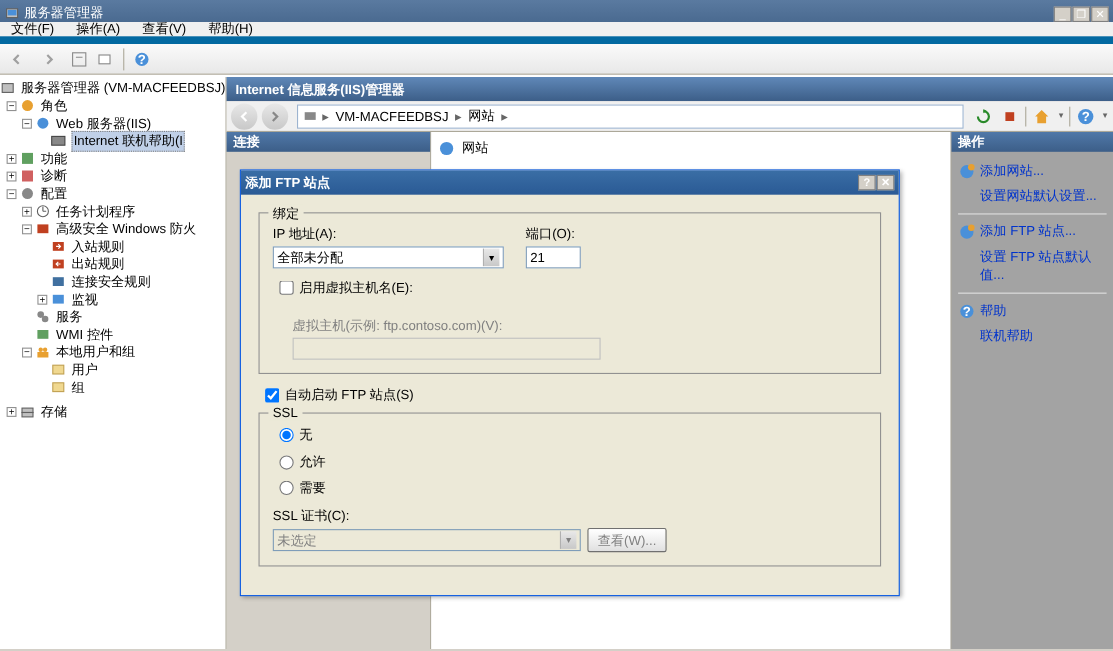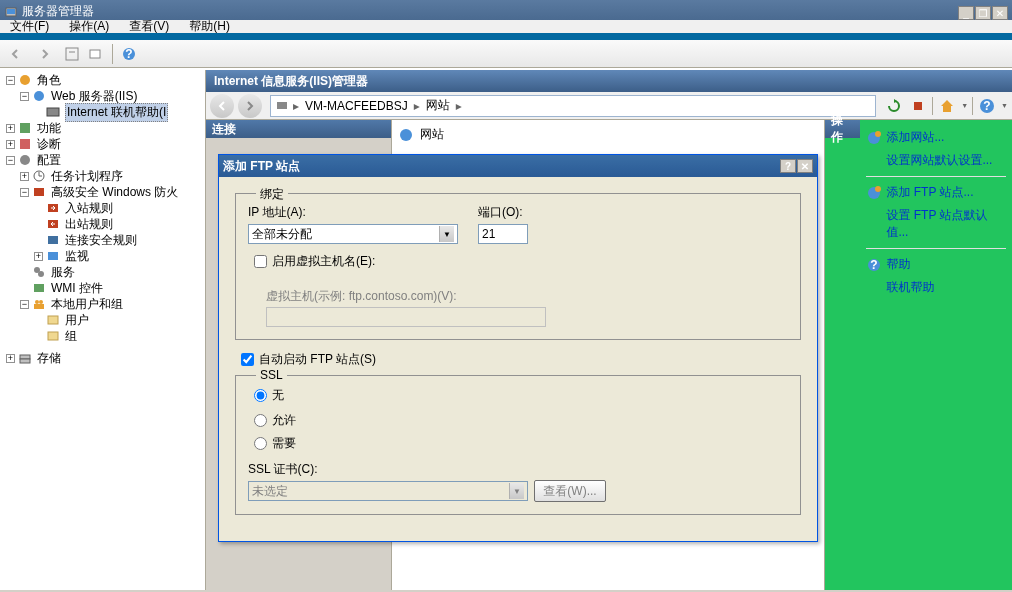--- a/index.html
+++ b/index.html
@@ -45,37 +45,37 @@
 .bc-item { padding:0 2px; }
 .bc-sep { color:#666; }
 .nav-right-icons { display:flex; gap:4px; align-items:center; }
 .nr-icon { width:20px; height:20px; display:flex; align-items:center; justify-content:center; }
 
 
 .iis-body { flex:1; display:flex; }
 .conn-panel { width:186px; border-right:1px solid #aca899; display:flex; flex-direction:column; }
 .conn-header { background:linear-gradient(to bottom,#5078a8,#3c5e88); color:white; padding:2px 6px; font-weight:bold; height:18px; display:flex; align-items:center; }
 .main-panel { flex:1; background:#fff; position:relative; }
-.action-panel { width:188px; border-left:1px solid #aca899; display:flex; flex-direction:row; background:#22c55e; }
+.action-panel { width:148px; border-left:1px solid #aca899; display:flex; flex-direction:column; background:#a3a3a3; }
 .action-header { background:linear-gradient(to bottom,#5078a8,#3c5e88); color:white; padding:2px 6px; font-weight:bold; height:18px; display:flex; align-items:center; }
 .action-body { padding:6px; }
 .action-link { color:#0033cc; padding:3px 0 3px 20px; cursor:pointer; position:relative; display:flex; align-items:center; min-height:16px; }
 .action-link .aicon { position:absolute; left:0; width:16px; height:16px; display:flex; align-items:center; justify-content:center; }
 .action-sep { height:1px; background:#e0e0e0; margin:4px 0; }
 
 
 .dialog { position:absolute; left:218px; top:154px; width:600px; background:#ece9d8; border:1px solid #0054e3; box-shadow: 2px 2px 4px rgba(0,0,0,0.3); }
 .dlg-titlebar { background:linear-gradient(to bottom,#3a6ea5,#2a5a95); color:white; height:22px; display:flex; align-items:center; justify-content:space-between; padding:0 4px; font-weight:bold; }
 .dlg-titlebar .controls { display:flex; gap:1px; }
 .dlg-body { padding:16px; }
 .dlg-header-section { display:flex; align-items:center; gap:16px; margin-bottom:20px; }
 .globe-icon { width:48px; height:48px; }
 .dlg-title-text { font-size:14px; font-weight:bold; }
 .fieldset { border:1px solid #919191; padding:10px 12px 12px; margin-bottom:10px; position:relative; }
-.fieldset-legend { position:absolute; top:-8px; left:8px; background:#ece9d8; padding:0 4px;margin-left:12px; }
+.fieldset-legend { position:absolute; top:-8px; left:8px; background:#ece9d8; padding:0 4px; }
 .form-row { display:flex; gap:20px; align-items:flex-end; margin-bottom:8px; }
 .form-col { display:flex; flex-direction:column; gap:2px; }
 .form-label { margin-bottom:1px; }
 input[type=text], select, .dropdown { border:1px solid #7f9db9; background:#fff; padding:1px 3px; height:20px; }
 .dropdown { display:flex; align-items:center; justify-content:space-between; }
 .dropdown.disabled { background:#ece9d8; color:#808080; }
 .dd-arrow { width:15px; height:16px; background:linear-gradient(to bottom,#e8e8e8,#c8c8c8); border-left:1px solid #b0b0b0; display:flex; align-items:center; justify-content:center; font-size:8px; }
 .checkbox-row, .radio-row { display:flex; align-items:center; gap:5px; padding:1px 6px; }
 .checkbox-row input, .radio-row input { margin:0; }
 .disabled-text { color:#808080; }
@@ -139,20 +139,29 @@
       <svg width="16" height="16">
         <circle cx="8" cy="8" r="6" fill="#4a90d9"></circle>
         <text x="8" y="12" text-anchor="middle" fill="#fff" font-size="10" font-weight="bold">?</text>
       </svg>
     </span>
 </div>
 
 <div class="content">
 
   <div class="tree-panel">
+    <div class="tree-node">
+        <span class="indent" style="width:2px"></span>
+        <span class="tree-ico">
+          <svg width="16" height="14">
+            <rect x="2" y="3" width="10" height="8" fill="#c0c0c0" stroke="#606060"></rect>
+          </svg>
+        </span>
+        <span class="lbl">服务器管理器 (VM-MACFEEDBSJ)</span>
+      </div>
     <div class="tree-node">
         <span class="indent" style="width:6px"></span>
         <span class="exp">−</span>
         <span class="tree-ico">
           <svg width="16" height="14">
             <circle cx="7" cy="7" r="5" fill="#e8a030"></circle>
           </svg>
         </span>
         <span class="lbl">角色</span>
       </div>

